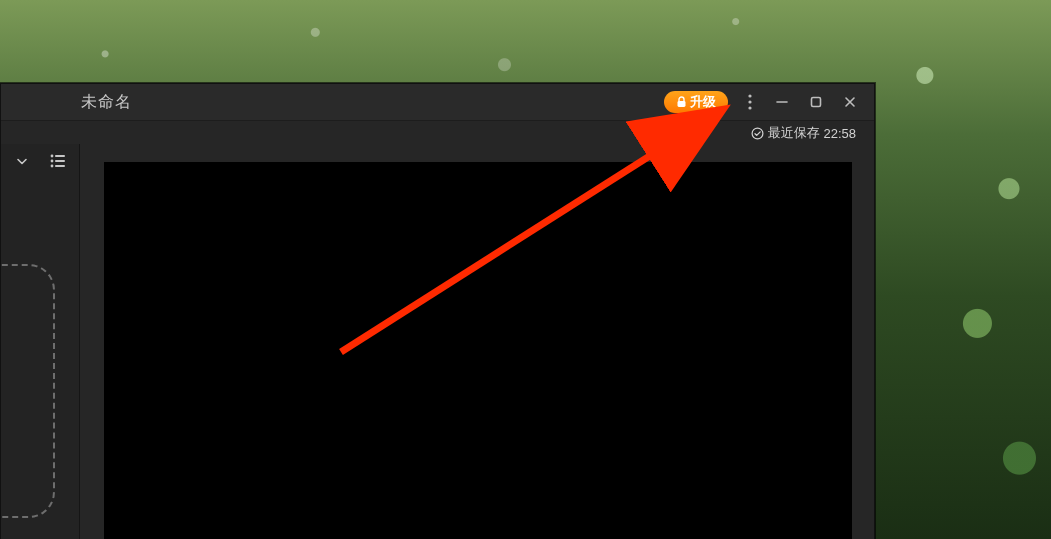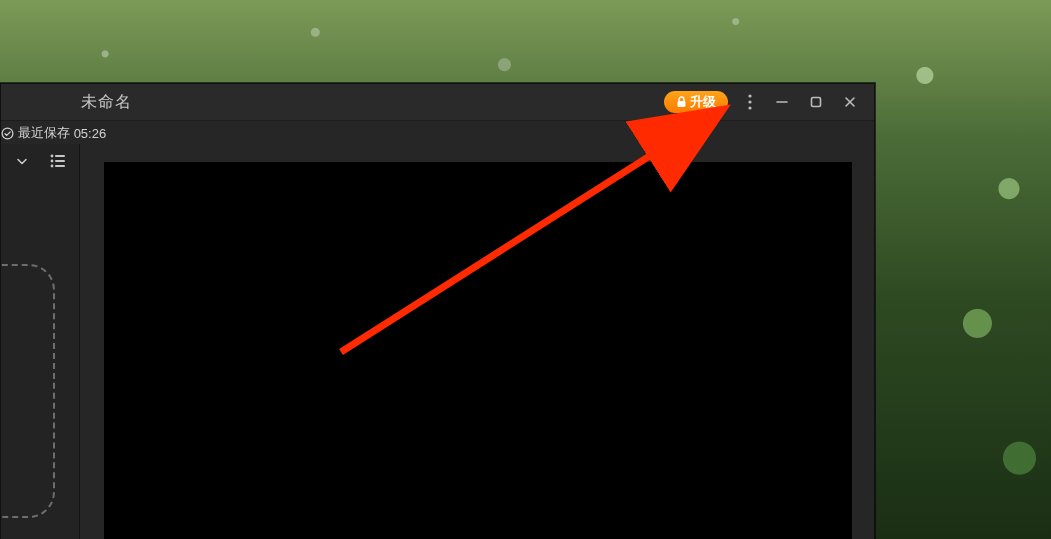--- a/index.html
+++ b/index.html
@@ -40,21 +40,21 @@
     color:#fff;font-size:13px;font-weight:600;cursor:pointer;font-family:Liberation Mono, monospace;
   }
   .upgrade-btn svg{display:block;}
   .win-ctrls{display:flex;align-items:center;gap:14px;margin:0 14px 0 14px;}
   .win-ctrls .ctrl{width:20px;height:20px;display:flex;align-items:center;justify-content:center;color:#bdbdbd;cursor:pointer;}
   .more-btn{margin-left:14px;display:flex;align-items:center;justify-content:center;width:16px;color:#bdbdbd;cursor:pointer;}
   .more-btn svg,.win-ctrls svg{display:block;}
 
   
   .subbar{
-    position:relative;height:24px;display:flex;align-items:center;
+    position:relative;height:24px;display:flex;align-items:center;justify-content:flex-end;
     padding-right:18px;font-size:13px;color:#d2d2d2;
     border-bottom:1px solid #1b1b1b;background:#262626;
   }
   .subbar .chk{margin-right:4px;display:inline-flex;}
 
   
   .body{position:absolute;top:60px;bottom:0;left:0;right:0;display:flex;}
   .left-rail{
     width:78px;flex:none;background:#232323;border-right:1px solid #151515;
     display:flex;flex-direction:column;align-items:center;
@@ -134,21 +134,21 @@
 
   <div class="subbar">
     <span class="chk">
       <svg width="13" height="13" viewBox="0 0 13 13">
           <circle cx="6.5" cy="6.5" r="5.4" stroke="#d2d2d2" stroke-width="1.2" fill="none"></circle>
           <path d="M4 6.7l1.7 1.7L9.2 4.9" stroke="#d2d2d2" stroke-width="1.3" fill="none" stroke-linecap="round" stroke-linejoin="round"></path>
         </svg>
     </span>
     <span>最近保存</span>
     <span>&nbsp;</span>
-    <span>05:26</span>
+    <span>22:58</span>
   </div>
 
   <div class="body">
     <div class="left-rail">
       <div class="rail-row">
         <div class="iconbtn">
           <span>
             <svg width="14" height="14" viewBox="0 0 14 14">
                 <path d="M3 5.5l4 4 4-4" stroke="#c7c7c7" stroke-width="1.6" fill="none" stroke-linecap="round" stroke-linejoin="round"></path>
               </svg>

